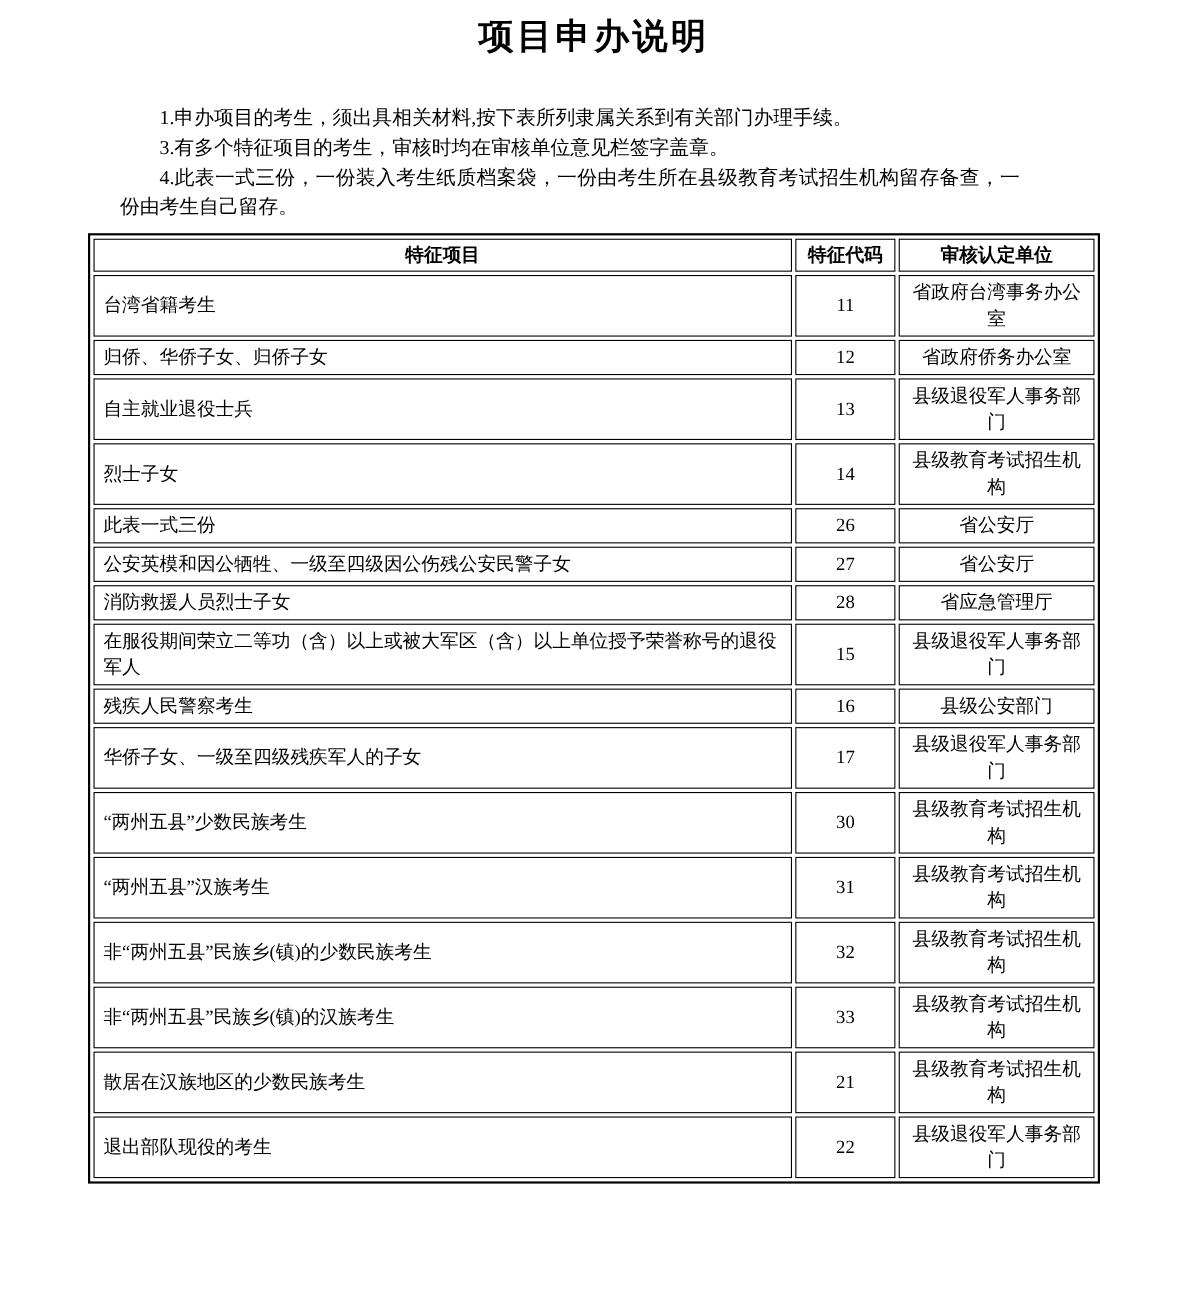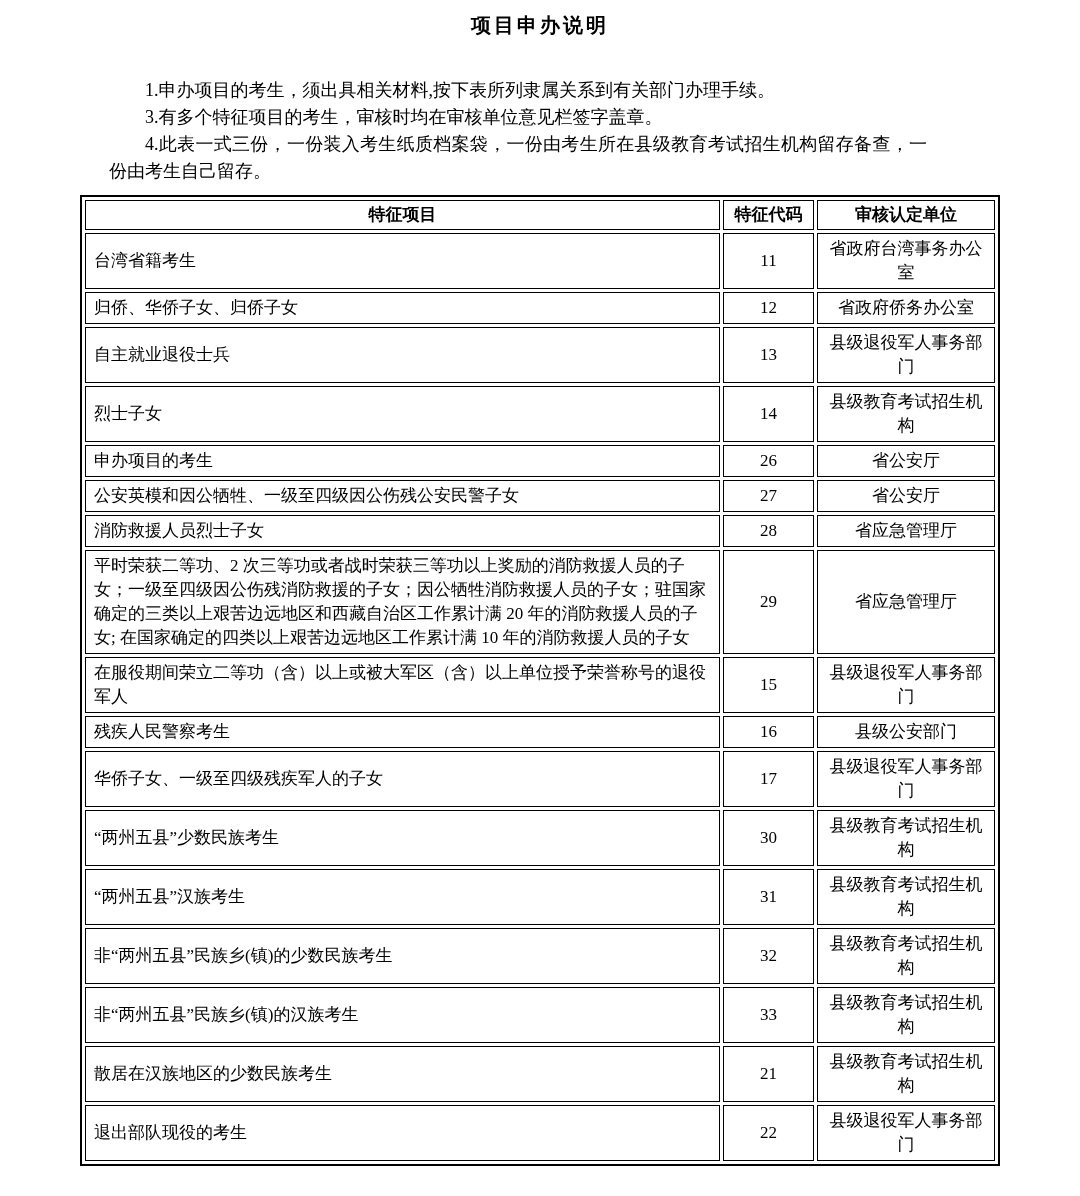--- a/index.html
+++ b/index.html
@@ -11,21 +11,21 @@
     position: relative;
     width: 1080px;
     min-height: 1196px;
     background: #ffffff;
     color: #000000;
     font-family: "Liberation Serif", "DejaVu Serif", serif;
     box-sizing: border-box;
     padding-top: 12px;
   }
   .title {
-    font-size: 20px;
+    font-size: 32px;
     font-weight: bold;
     text-align: center;
     letter-spacing: 3px;
     margin: 0 0 38px 0;
   }
   .instructions {
     width: 818px;
     margin: 0 0 10px 109px;
     font-size: 18px;
     line-height: 27px;
@@ -99,37 +99,32 @@
           <td class="col-item">自主就业退役士兵</td>
           <td class="col-code">13</td>
           <td class="col-unit">县级退役军人事务部门</td>
         </tr>
         <tr>
           <td class="col-item">烈士子女</td>
           <td class="col-code">14</td>
           <td class="col-unit">县级教育考试招生机构</td>
         </tr>
         <tr>
-          <td class="col-item">申办项目的考生</td>
+          <td class="col-item">此表一式三份</td>
           <td class="col-code">26</td>
           <td class="col-unit">省公安厅</td>
         </tr>
         <tr>
           <td class="col-item">公安英模和因公牺牲、一级至四级因公伤残公安民警子女</td>
           <td class="col-code">27</td>
           <td class="col-unit">省公安厅</td>
         </tr>
         <tr>
           <td class="col-item">消防救援人员烈士子女</td>
           <td class="col-code">28</td>
-          <td class="col-unit">省应急管理厅</td>
-        </tr>
-        <tr>
-          <td class="col-item">平时荣获二等功、2 次三等功或者战时荣获三等功以上奖励的消防救援人员的子女；一级至四级因公伤残消防救援的子女；因公牺牲消防救援人员的子女；驻国家确定的三类以上艰苦边远地区和西藏自治区工作累计满 20 年的消防救援人员的子女; 在国家确定的四类以上艰苦边远地区工作累计满 10 年的消防救援人员的子女</td>
-          <td class="col-code">29</td>
           <td class="col-unit">省应急管理厅</td>
         </tr>
         <tr>
           <td class="col-item">在服役期间荣立二等功（含）以上或被大军区（含）以上单位授予荣誉称号的退役军人</td>
           <td class="col-code">15</td>
           <td class="col-unit">县级退役军人事务部门</td>
         </tr>
         <tr>
           <td class="col-item">残疾人民警察考生</td>
           <td class="col-code">16</td>

